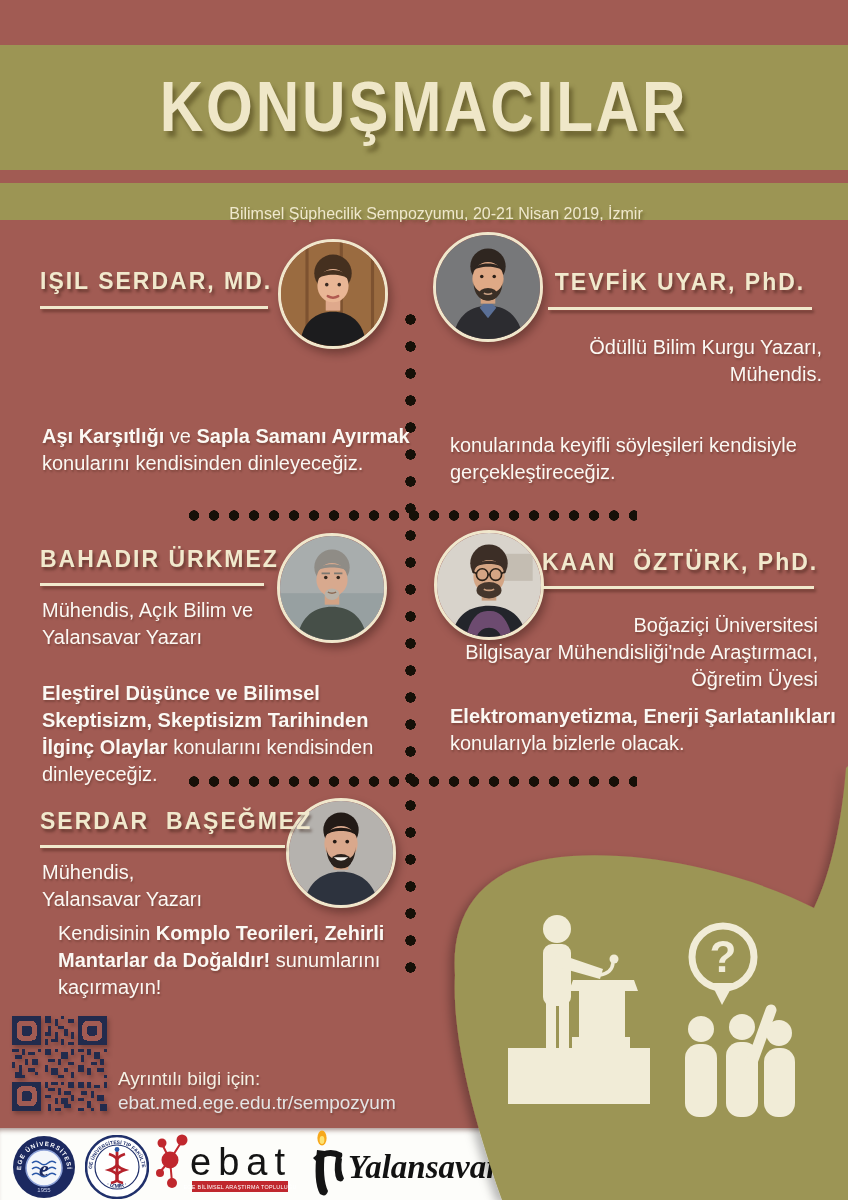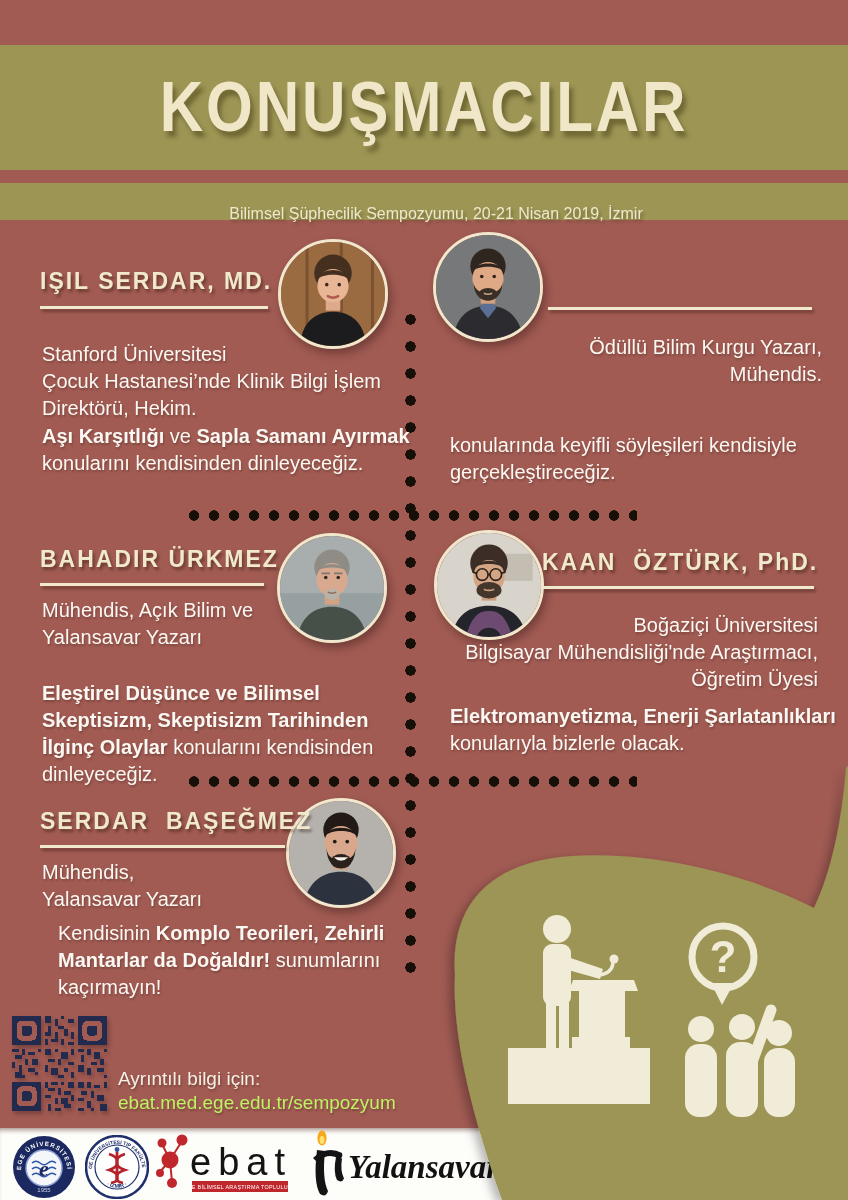--- a/index.html
+++ b/index.html
@@ -53,21 +53,21 @@
   .s4-rule{left:542px;top:586px;width:272px;} .s4-bio{left:418px;top:612px;width:400px;}
   .s4-topic{left:450px;top:703px;width:395px;}
   .s5-photo{left:286px;top:798px;} .s5-name{left:40px;top:808px;width:245px;}
   .s5-rule{left:40px;top:845px;width:245px;} .s5-bio{left:42px;top:859px;width:340px;}
   .s5-topic{left:58px;top:920px;width:395px;}
   
   .qr{position:absolute;left:12px;top:1016px;width:95px;height:95px;z-index:3;
       filter:drop-shadow(2px 3px 2px rgba(30,10,5,.3));}
   .info-label{left:118px;top:1068px;font-size:19px;font-weight:normal;color:#f5f0e4;
       text-shadow:1px 2px 2px rgba(45,20,10,.3);}
-  .info-url{left:118px;top:1092px;font-size:19px;color:#bef264;
+  .info-url{left:118px;top:1092px;font-size:19px;color:#e5e5e5;
       text-shadow:1px 2px 2px rgba(45,20,10,.3);cursor:pointer;}
   .bar{position:absolute;left:0;top:1128px;width:848px;height:72px;background:#fdfdfa;z-index:1;
        box-shadow:inset 0 5px 5px -3px rgba(60,10,5,.45);}
   .logo{position:absolute;z-index:1;}
   .blob-svg{position:absolute;left:0;top:0;width:848px;height:1200px;z-index:2;pointer-events:none;}
 </style>
 </head>
 <body>
 
 <div class="poster">
@@ -90,42 +90,40 @@
       <circle cx="50" cy="30" r="18" fill="#45301f"></circle>
       <ellipse cx="50" cy="42" rx="15" ry="16" fill="#e9b695"></ellipse>
       <path d="M35 36 C38 24 62 24 65 36 C60 30 40 30 35 36 Z" fill="#45301f"></path>
       <circle cx="44" cy="41" r="1.7" fill="#3a2a22"></circle>
         <circle cx="56" cy="41" r="1.7" fill="#3a2a22"></circle>
       <path d="M45 52 q5 3 10 0" stroke="#b05a50" stroke-width="2.4" fill="none" stroke-linecap="round"></path>
     </svg>
   </div>
   <h2 class="abs name s1-name">IŞIL SERDAR, MD.</h2>
   <div class="rule s1-rule"></div>
-  <p class="abs bio s1-bio">Stanford Üniversitesi
-Çocuk Hastanesi’nde Klinik Bilgi İşlem
-Direktörü, Hekim.</p>
   <p class="abs topic s1-topic"><span class="b">Aşı Karşıtlığı</span><span> ve </span><span class="b">Sapla Samanı Ayırmak</span><span>
 konularını kendisinden dinleyeceğiz.</span></p>
 
   <div class="photo s2-photo">
     <svg viewBox="0 0 100 100">
       <rect width="100" height="100" fill="#77787a"></rect>
       <path d="M16 100 C20 76 34 68 50 68 C66 68 80 76 84 100 Z" fill="#2c2c30"></path>
       <path d="M42 70 L50 80 L58 70 L54 66 L46 66 Z" fill="#5a6f96"></path>
       <rect x="43" y="52" width="14" height="14" fill="#d3a07e"></rect>
       <circle cx="50" cy="30" r="17" fill="#2f2620"></circle>
       <ellipse cx="50" cy="42" rx="15" ry="16" fill="#dfa986"></ellipse>
       <path d="M35 35 C38 25 62 25 65 35 C60 29 40 29 35 35 Z" fill="#2f2620"></path>
       <path d="M36 44 C36 58 43 63 50 63 C57 63 64 58 64 44 C64 52 58 56 50 56 C42 56 36 52 36 44 Z" fill="#3a2f26"></path>
       <ellipse cx="50" cy="57" rx="9" ry="6" fill="#3a2f26"></ellipse>
       <path d="M46 56 q4 2 8 0" stroke="#caa184" stroke-width="1.6" fill="none"></path>
       <circle cx="44" cy="40" r="1.7" fill="#2c2018"></circle>
         <circle cx="56" cy="40" r="1.7" fill="#2c2018"></circle>
     </svg>
   </div>
+  <h2 class="abs name s2-name">TEVFİK UYAR, PhD.</h2>
   <div class="rule s2-rule"></div>
   <p class="abs bio ra s2-bio">Ödüllü Bilim Kurgu Yazarı,
 Mühendis.</p>
   <p class="abs topic s2-topic"><span>
 konularında keyifli söyleşileri kendisiyle
 gerçekleştireceğiz.</span></p>
 
   <div class="photo s3-photo">
     <svg viewBox="0 0 100 100">
       <rect width="100" height="100" fill="#a8adad"></rect>

